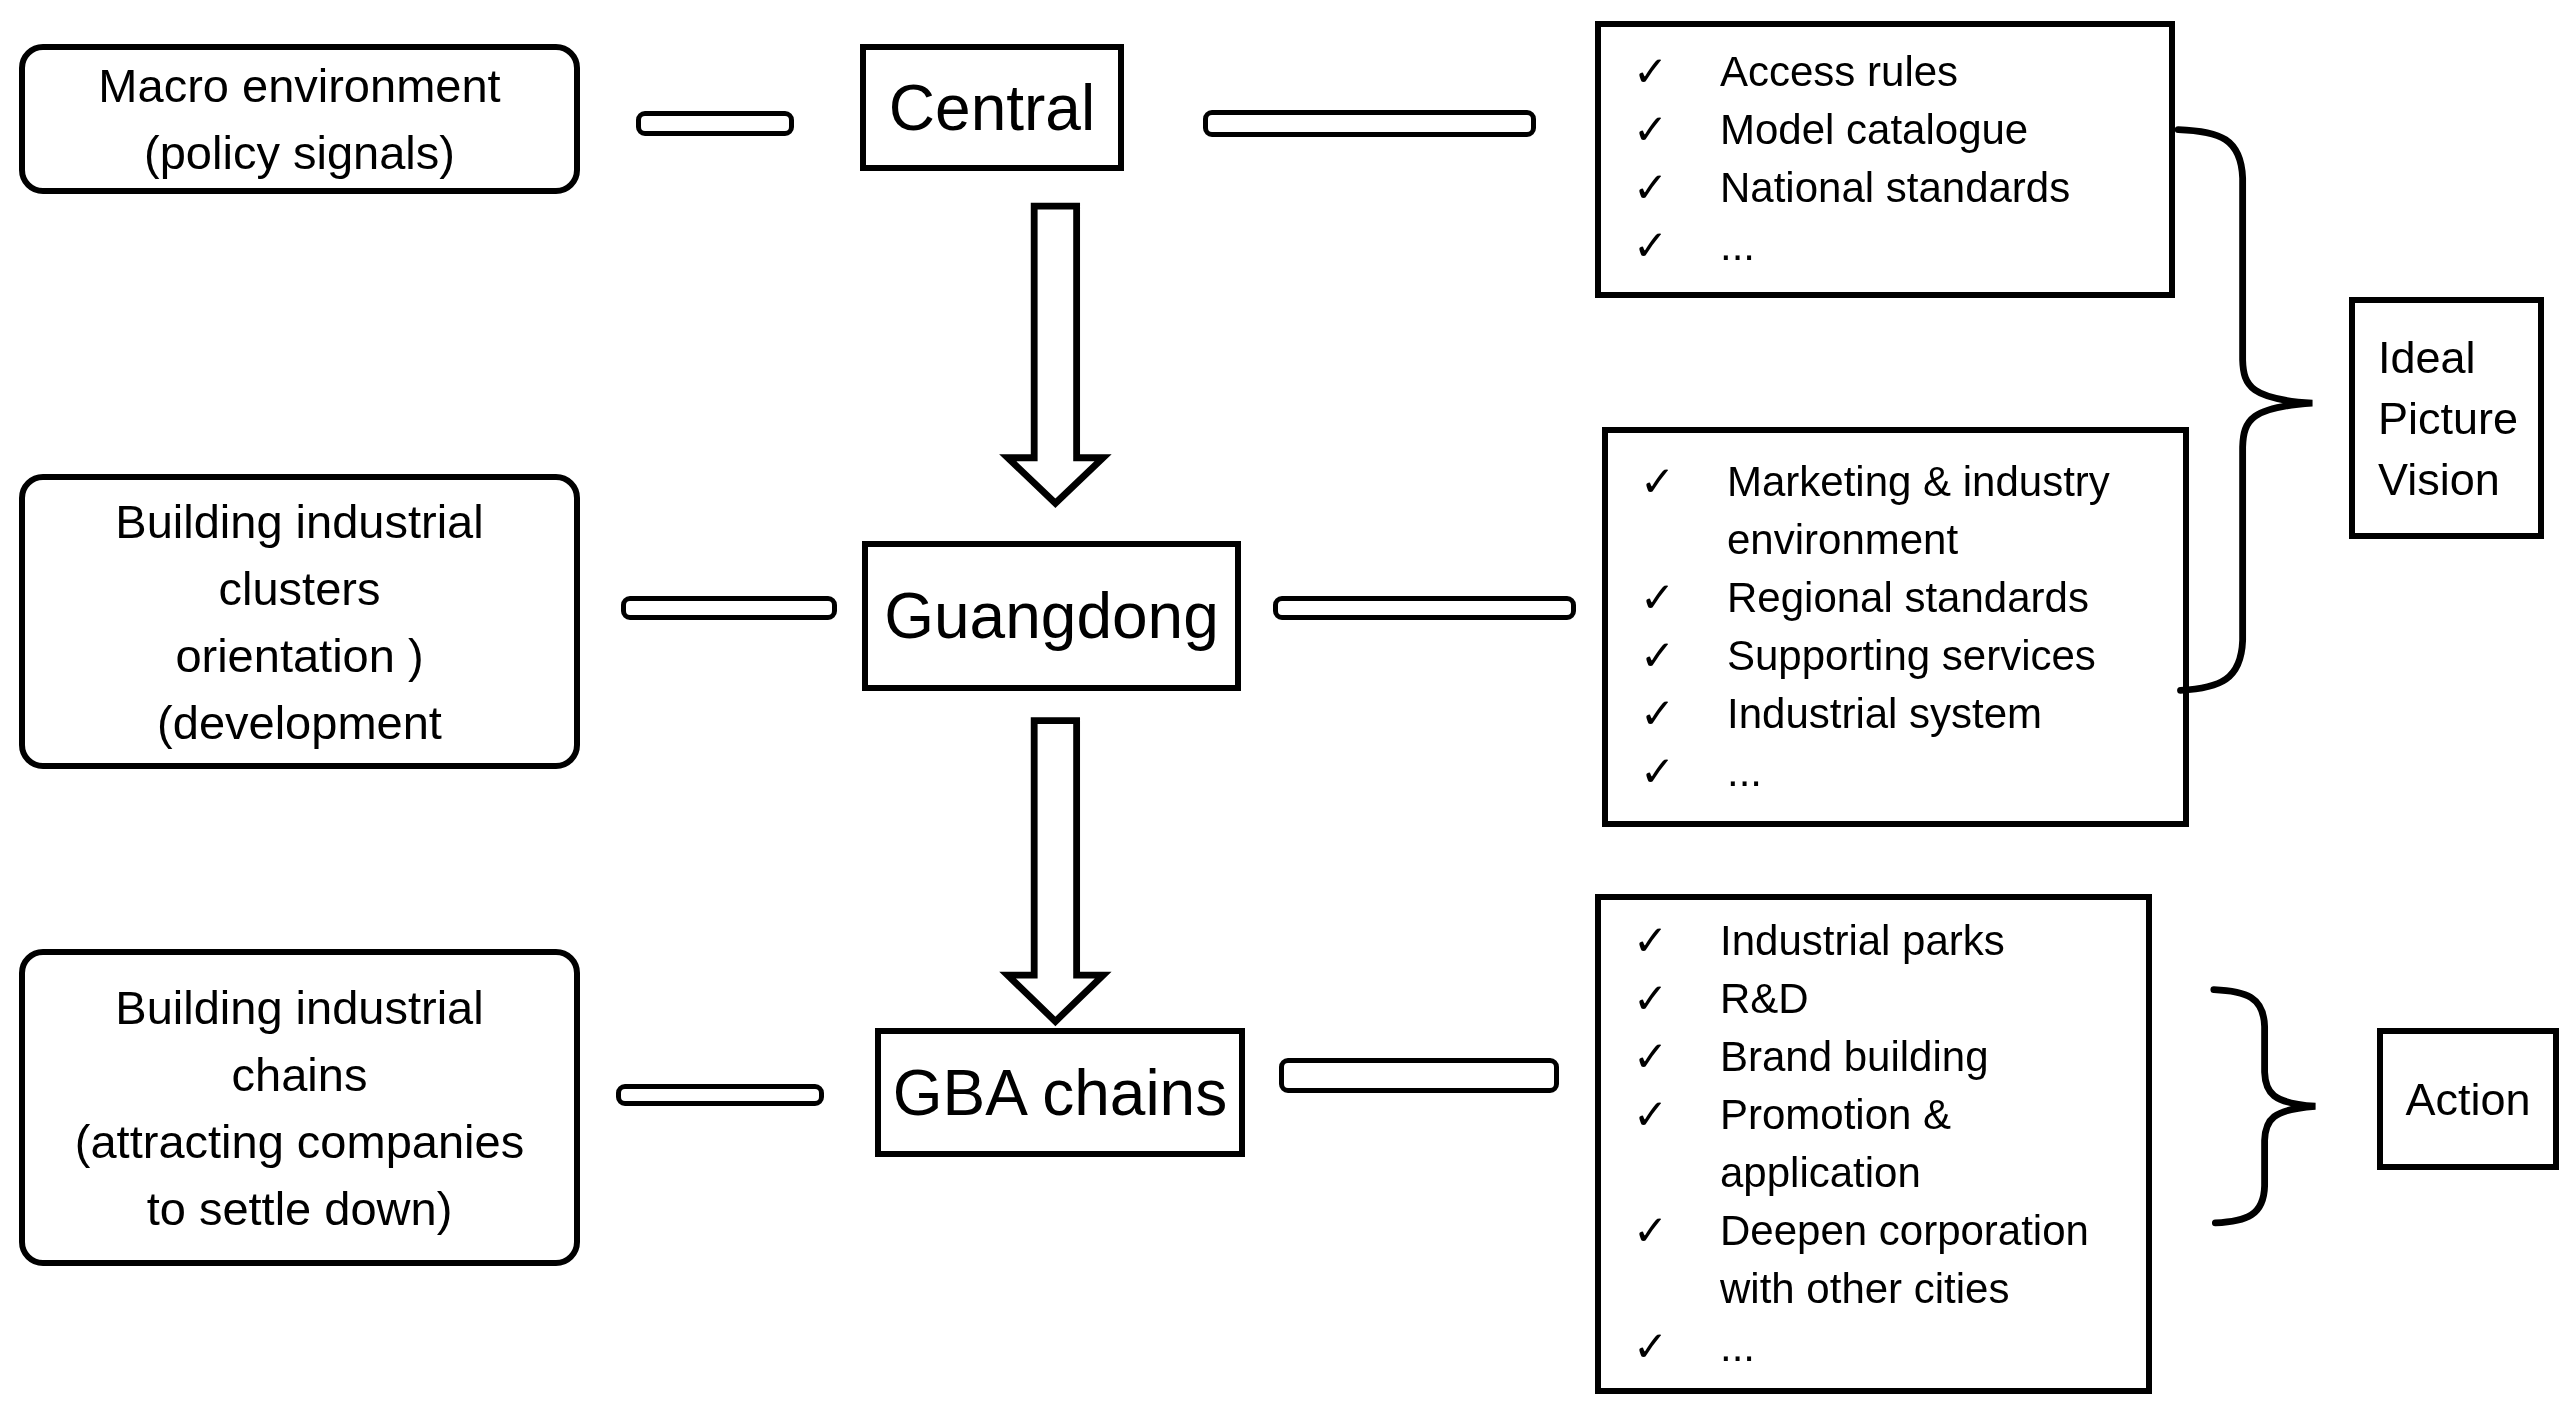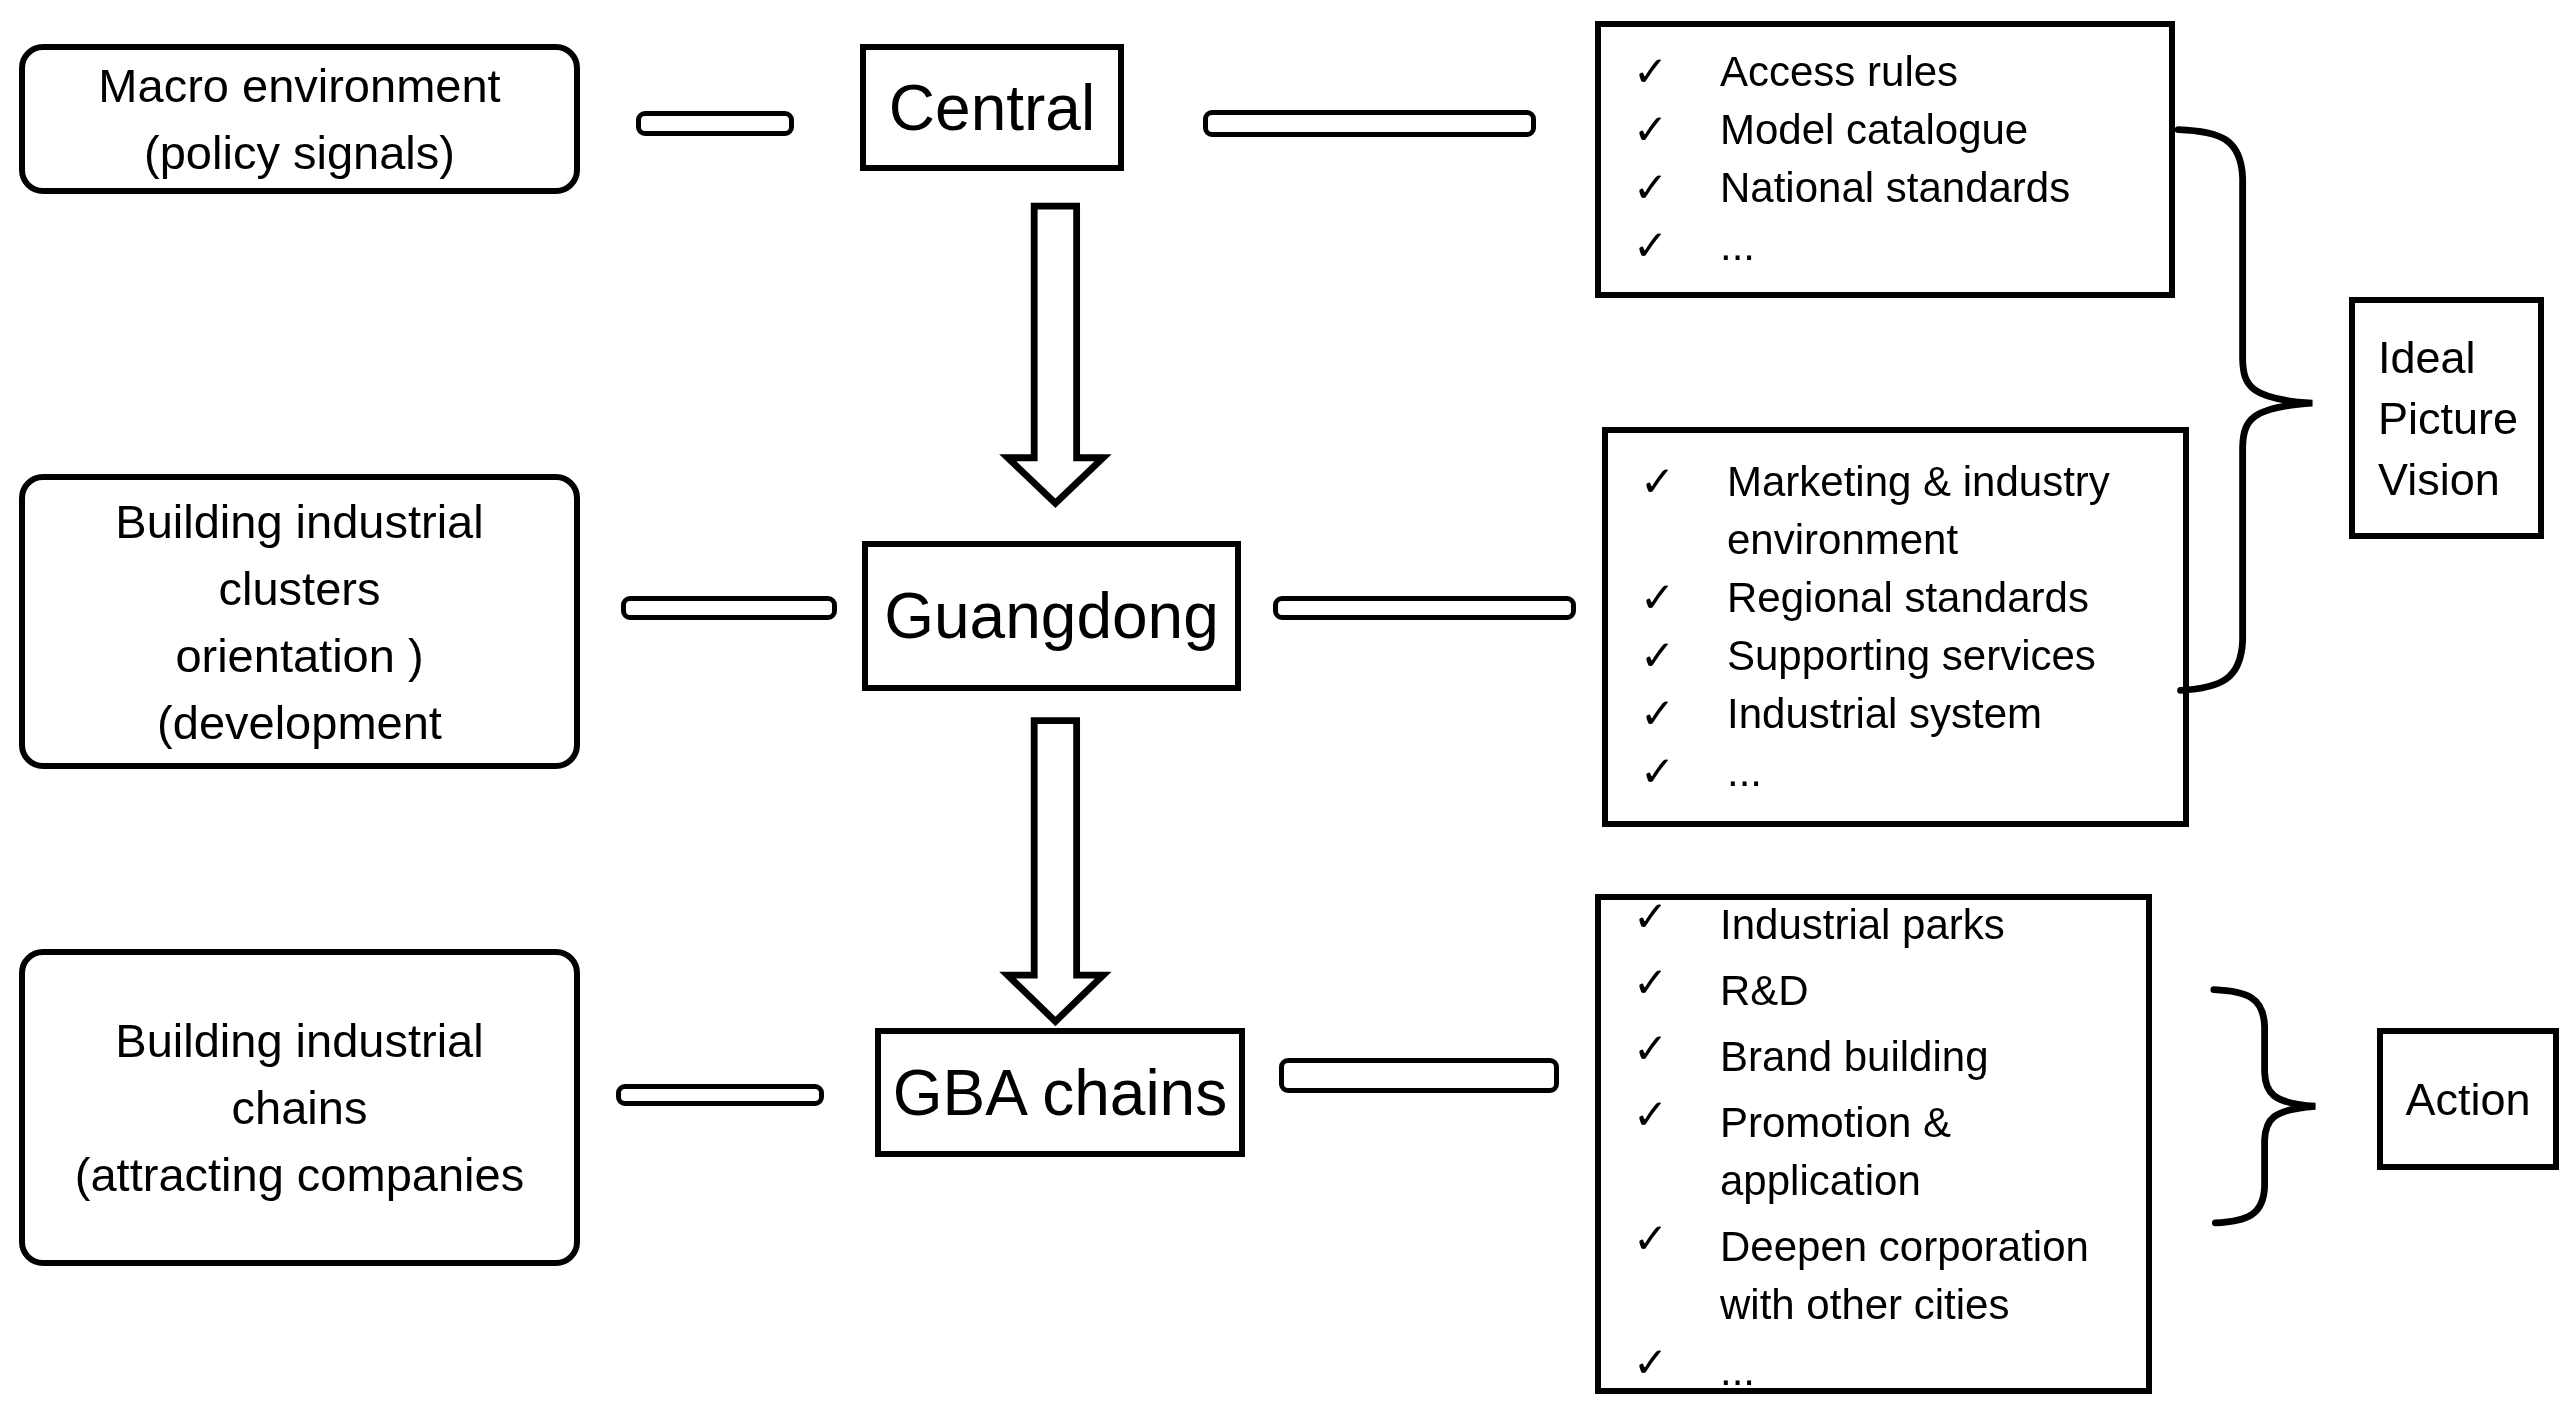--- a/index.html
+++ b/index.html
@@ -42,21 +42,21 @@
   }
   .checklist-1 { left: 1595px; top: 20.5px;   width: 580px; height: 277px; }
   .checklist-2 { left: 1602px; top: 427px;  width: 587px; height: 400px; }
   .checklist-3 { left: 1595px; top: 894px; width: 557px; height: 500px; }
   ul.checklist { list-style: none; margin: 0; padding: 0; }
   ul.checklist li { display: flex; align-items: flex-start; }
   .chk { width: 87px; flex: 0 0 87px; line-height: 58px; }
   .txt { line-height: 58px; }
   .checklist-1 .txt { max-width: 455px; }
   .checklist-2 .txt { max-width: 470px; }
-  .checklist-3 .txt { max-width: 413px; margin-top: 8px; }
+  .checklist-3 .txt { max-width: 413px; }
 
   .outcome-box { font-size: 45px; line-height: 61px; }
   .box-ideal {
     left: 2349px; top: 297px; width: 195px; height: 242px;
     align-items: flex-start; text-align: left; padding-left: 23px;
   }
   .box-action { left: 2377px; top: 1028px; width: 182px; height: 142px; }
 
   .connector {
     position: absolute;
@@ -86,20 +86,21 @@
   <div class="box left-box box-b">
     <span>Building industrial</span>
     <span>clusters</span>
     <span>orientation )</span>
     <span>(development</span>
   </div>
   <div class="box left-box box-c">
     <span>Building industrial</span>
     <span>chains</span>
     <span>(attracting companies</span>
+    <span>to settle down)</span>
   </div>
 
   <div class="box center-box box-central">
     <span>Central</span>
   </div>
   <div class="box center-box box-guangdong">
     <span>Guangdong</span>
   </div>
   <div class="box center-box box-gba">
     <span>GBA chains</span>

